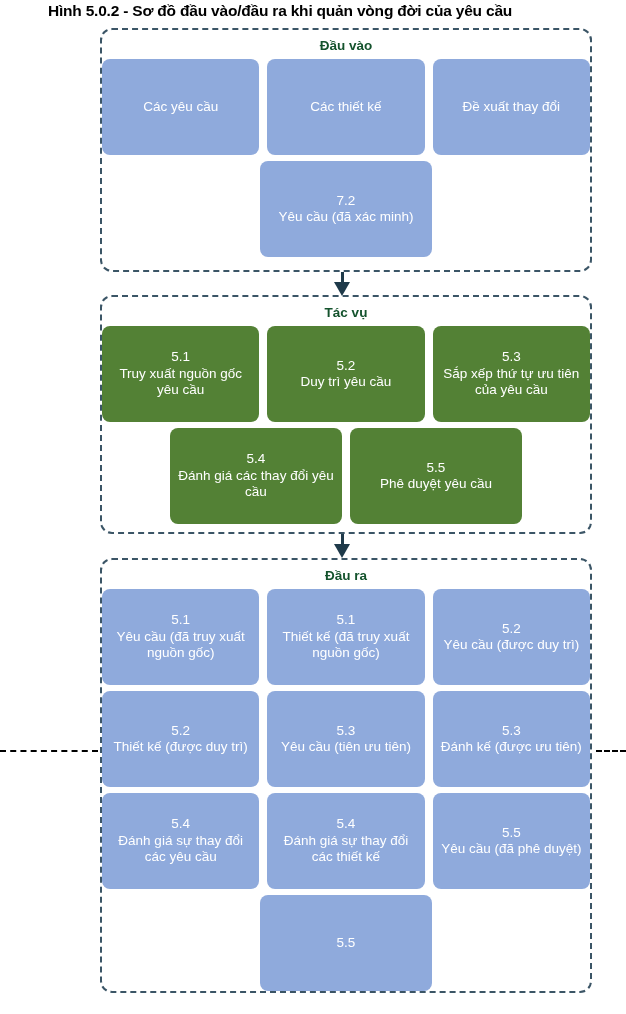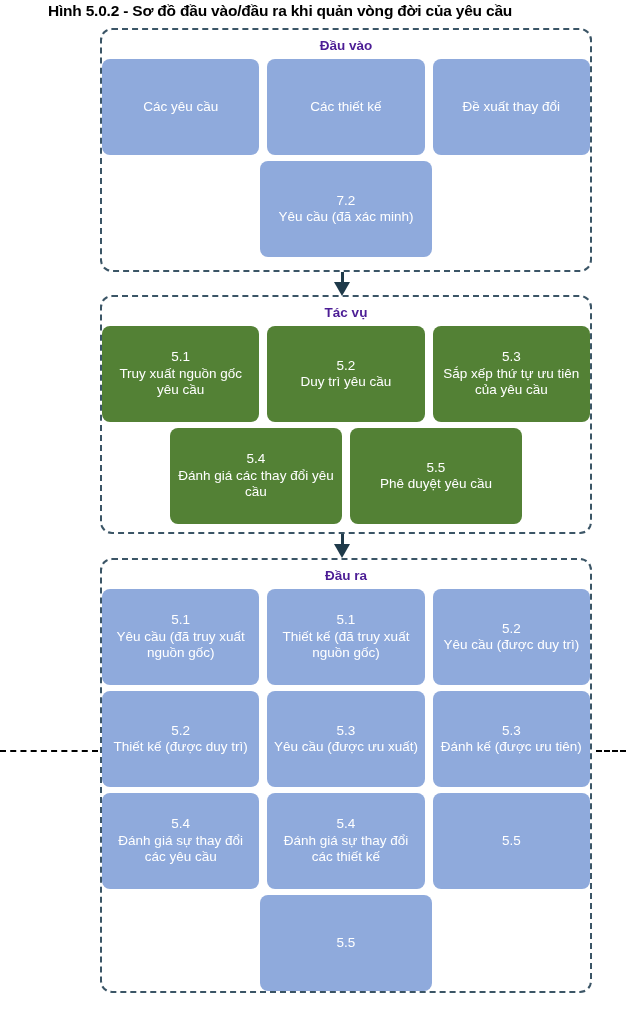--- a/index.html
+++ b/index.html
@@ -50,21 +50,21 @@
     background: transparent;
   }
   #section-input   { top: 28px;  height: 244px; }
   #section-tasks   { top: 295px; height: 239px; }
   #section-output  { top: 558px; height: 435px; }
 
   .section-heading {
     text-align: center;
     font-size: 13.5px;
     font-weight: bold;
-    color: #4c1d95;
+    color: #14532d;
     margin-top: 8px;
     margin-bottom: 6px;
   }
 
   
   .row {
     display: flex;
     justify-content: center;
     gap: 8px;
     margin-bottom: 6px;
@@ -211,38 +211,39 @@
           <span class="label">Yêu cầu (được duy trì)</span>
         </div>
       </div>
       <div class="row">
         <div class="node blue">
           <span class="num">5.2</span>
           <span class="label">Thiết kế (được duy trì)</span>
         </div>
         <div class="node blue">
           <span class="num">5.3</span>
-          <span class="label">Yêu cầu (được ưu xuất)</span>
+          <span class="label">Yêu cầu (tiên ưu tiên)</span>
         </div>
         <div class="node blue">
           <span class="num">5.3</span>
           <span class="label">Đánh kế (được ưu tiên)</span>
         </div>
       </div>
       <div class="row">
         <div class="node blue">
           <span class="num">5.4</span>
           <span class="label">Đánh giá sự thay đổi các yêu cầu</span>
         </div>
         <div class="node blue">
           <span class="num">5.4</span>
           <span class="label">Đánh giá sự thay đổi các thiết kế</span>
         </div>
         <div class="node blue">
           <span class="num">5.5</span>
+          <span class="label">Yêu cầu (đã phê duyệt)</span>
         </div>
       </div>
       <div class="row">
         <div class="node blue">
           <span class="num">5.5</span>
         </div>
       </div>
     </div>
 </div>
 

